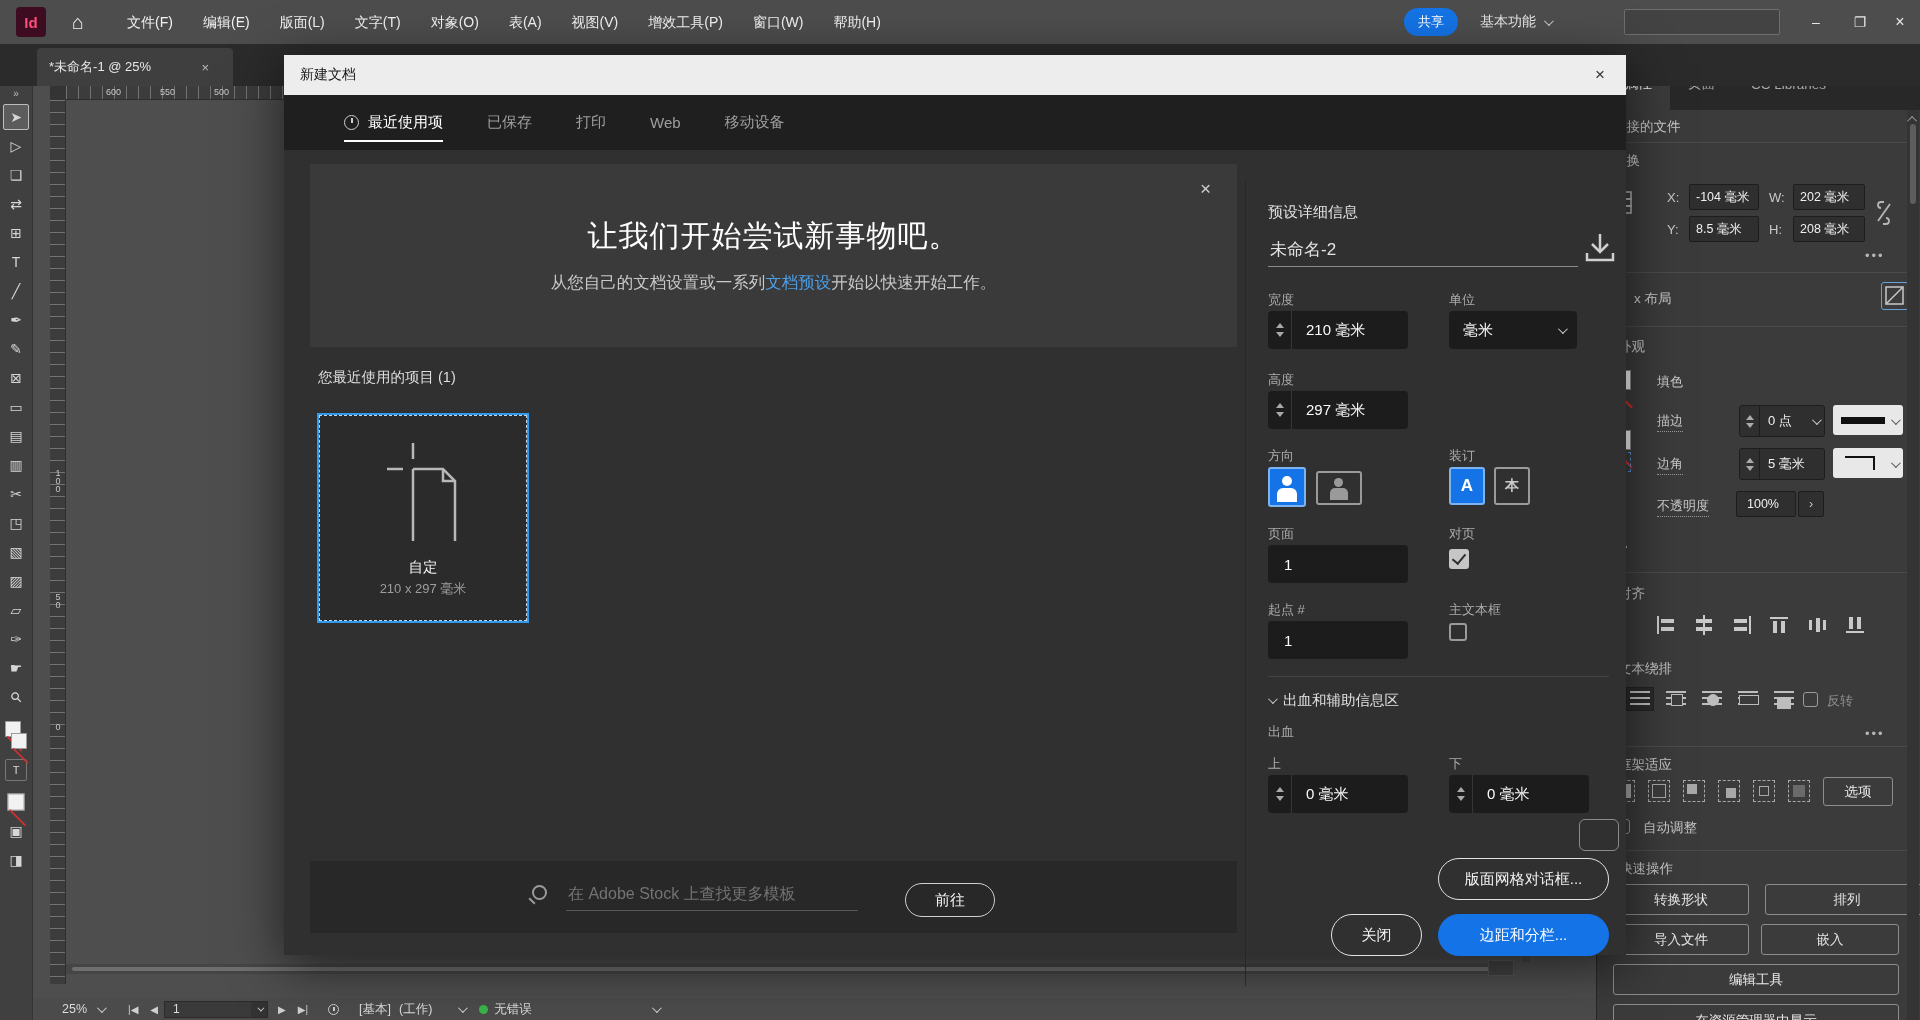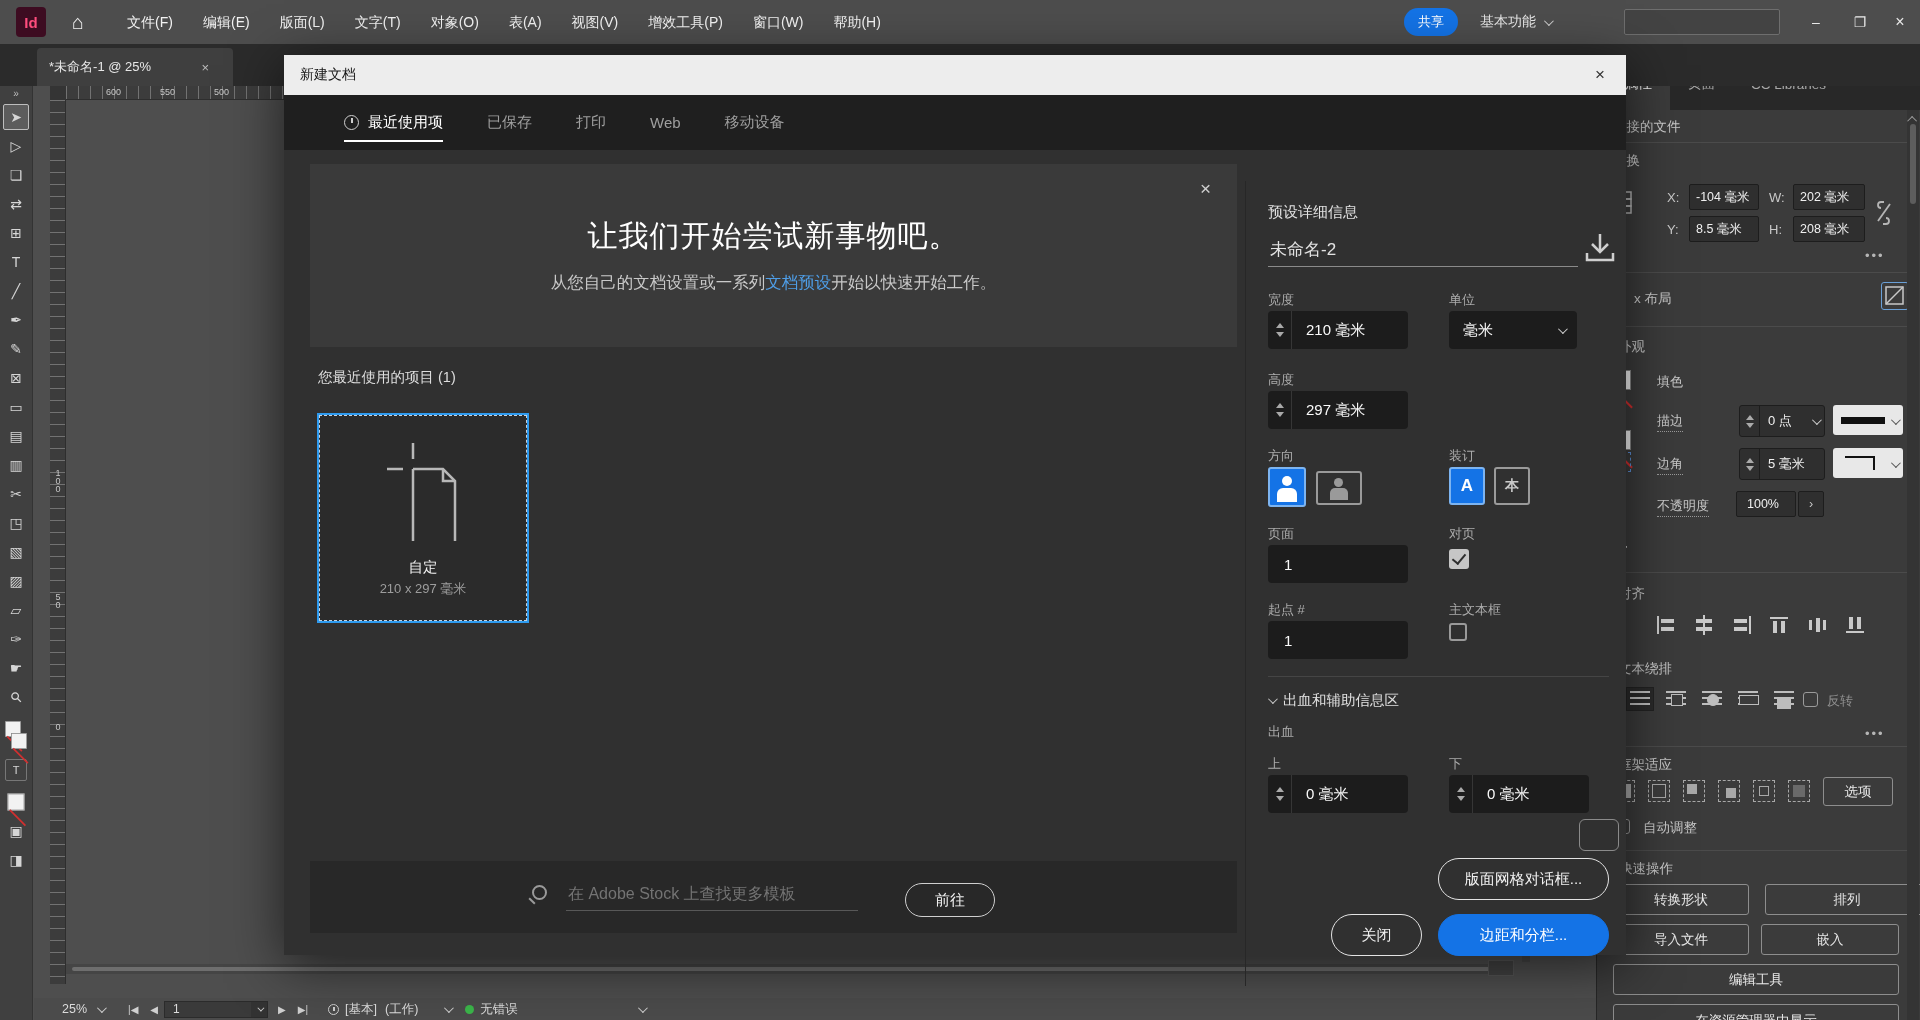--- a/index.html
+++ b/index.html
@@ -407,21 +407,21 @@
     <span class="navg">◀</span>
     <div id="pagebox">
       <span>1</span>
       <span class="dd">
           <span class="cv" style="width:5px;height:5px"></span>
         </span>
     </div>
     <span class="navg" style="margin-left:10px">▶</span>
     <span class="navg">▶|</span>
     <div id="preflight"></div>
-    <span style="margin-left:2px">[基本]</span>
+    <span style="margin-left:16px">[基本]</span>
     <span style="margin-left:8px">(工作)</span>
     <span class="cv" style="margin-left:26px"></span>
     <span class="greendot"></span>
     <span>无错误</span>
     <span class="cv" style="margin-left:120px"></span>
   </div>
 
   <div class="abs" id="dialog">
     <div id="dlgtitle">
       <span>新建文档</span>

